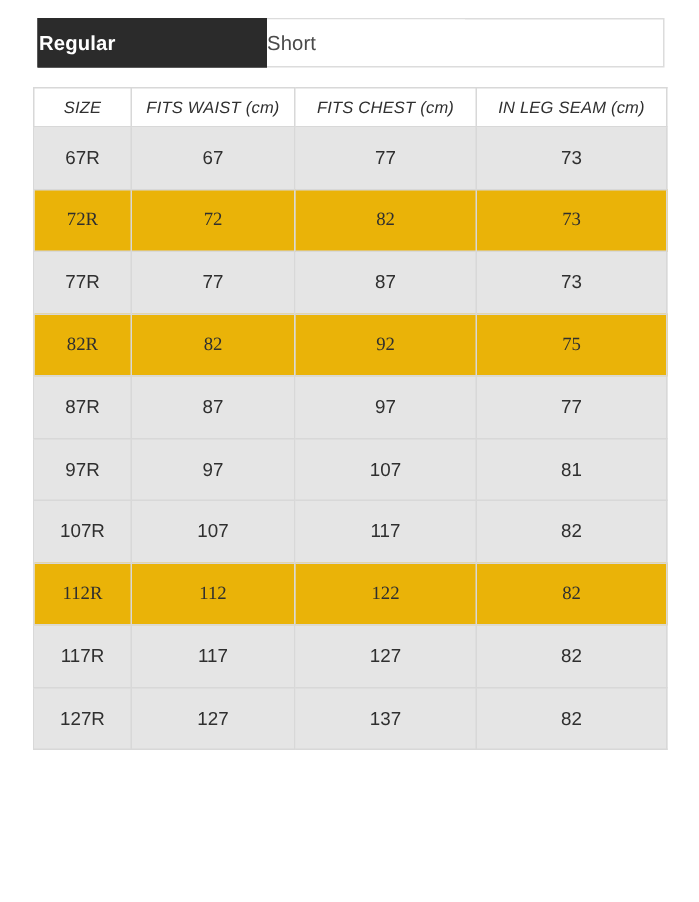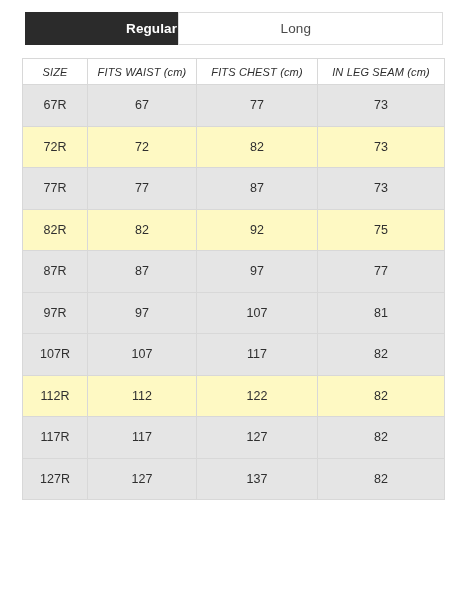--- a/index.html
+++ b/index.html
@@ -25,21 +25,21 @@
     height: 33px;
     display: flex;
     box-sizing: border-box;
     border: 1px solid #dcdcdc;
     background: #ffffff;
   }
   .tab {
     box-sizing: border-box;
     display: flex;
     align-items: center;
-    justify-content: flex-end;
+    justify-content: flex-start;
     font-size: 13.5px;
     color: #4a4a4a;
     background: #ffffff;
     letter-spacing: 0.1px;
     user-select: none;
   }
   .tab-regular {
     width: 153px;
     background: #2b2b2b;
     color: #ffffff;
@@ -86,32 +86,33 @@
     letter-spacing: 0.15px;
     white-space: nowrap;
     font-style: italic;
   }
   .sizetable tbody td {
     height: 40.5px;
     background: #e5e5e5;
     font-size: 12.5px;
   }
   .sizetable tbody tr.alt td {
-    background: #fef9c3;
+    background: #eab308;
+    font-family: Liberation Serif, serif;
   }
 </style>
 </head>
 <body>
 
 <div class="tabbar">
   <div class="tab tab-regular">
     <span>Regular</span>
   </div>
-  <div class="tab tab-long">
-    <span>Long</span>
+  <div class="tab tab-short">
+    <span>Short</span>
   </div>
 </div>
 
 <table class="sizetable">
   <colgroup>
     <col class="c-size">
       <col class="c-waist">
       <col class="c-chest">
       <col class="c-leg">
   </colgroup>

